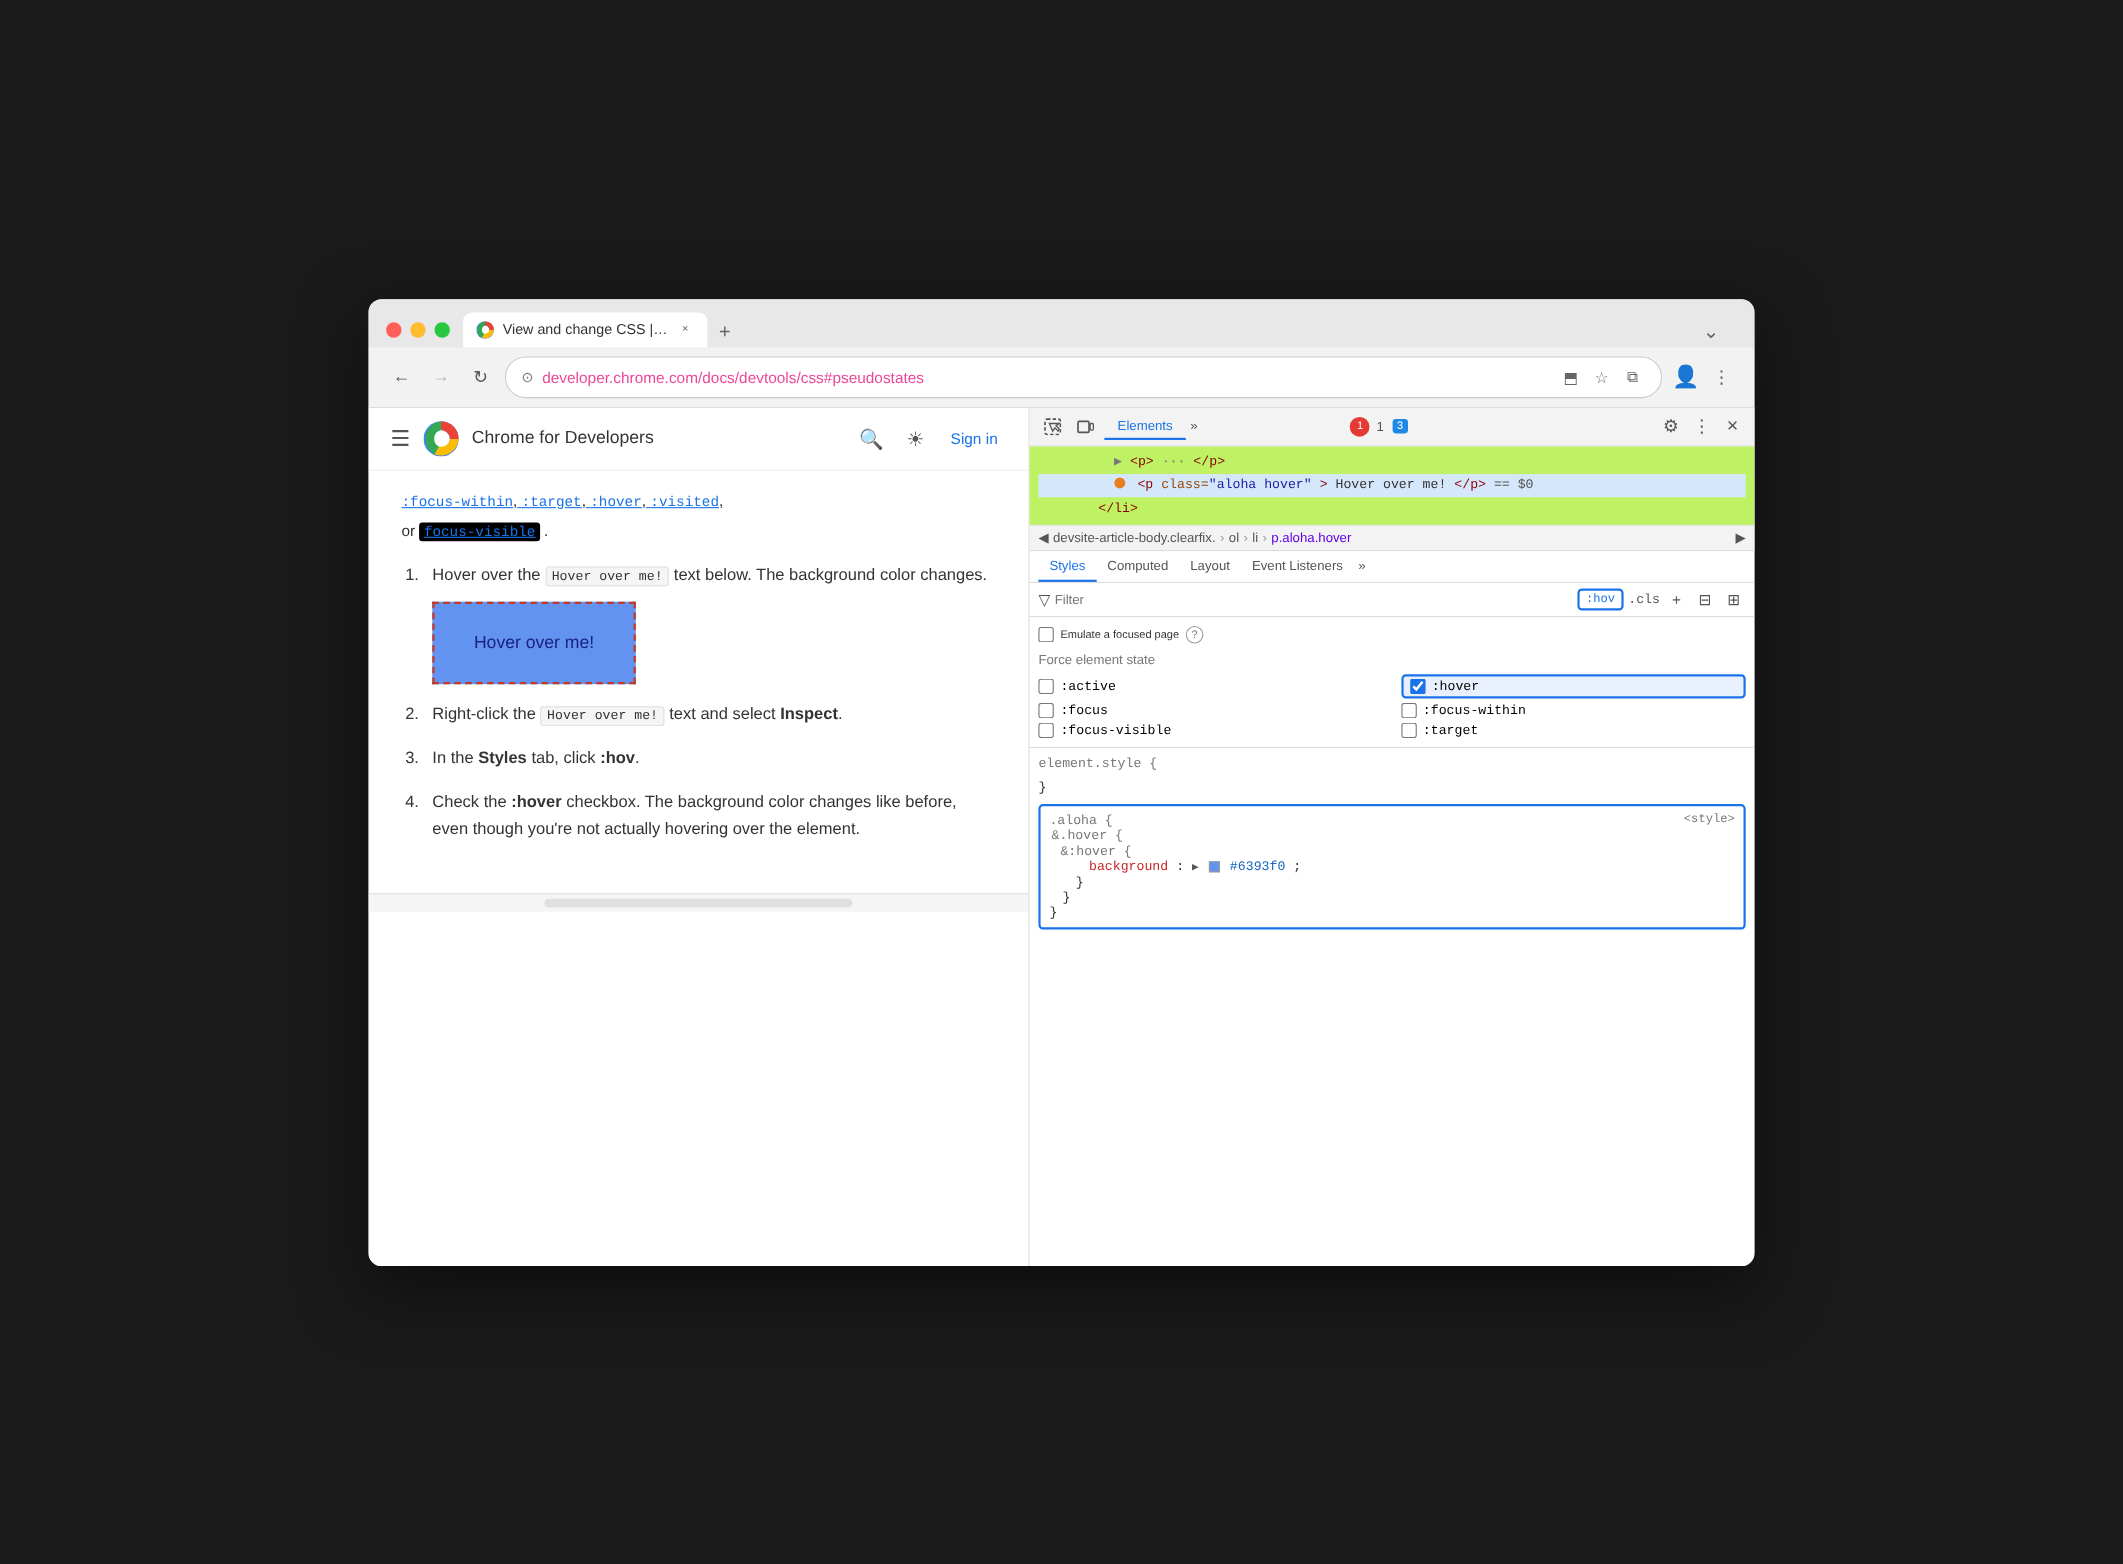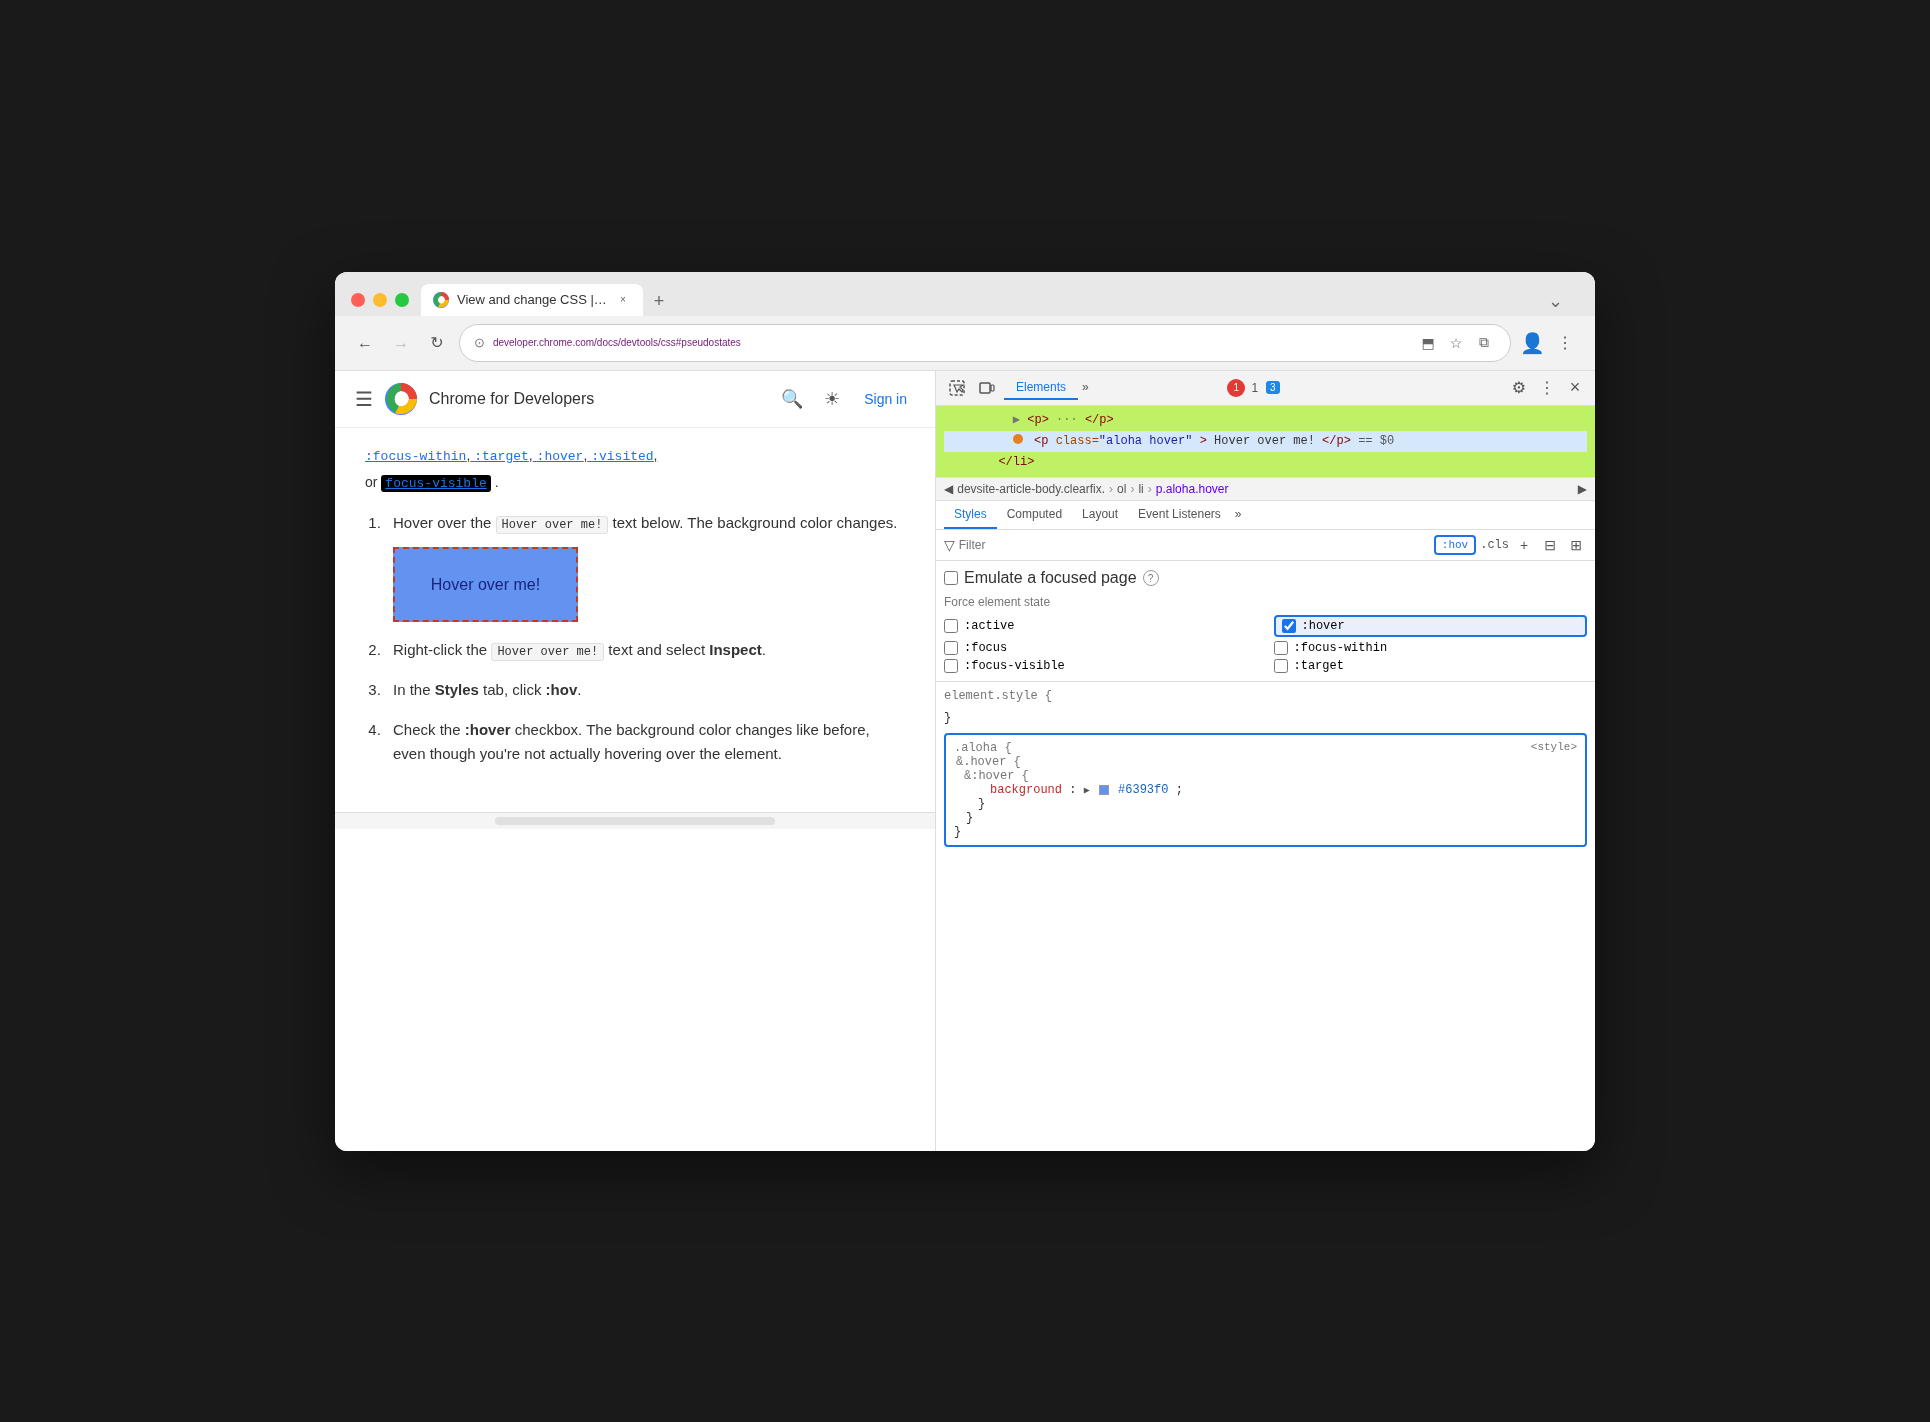--- a/index.html
+++ b/index.html
@@ -118,21 +118,21 @@
       background: #fff;
       border: 1px solid #ccc;
       border-radius: 20px;
       padding: 6px 14px;
       display: flex;
       align-items: center;
       gap: 8px;
       font-size: 14px;
     }
     .address-icon { color: #777; font-size: 13px; }
-    .address-text { flex: 1; color: #701a75; font-size: 10px; }
+    .address-text { flex: 1; color: #ec4899; font-size: 14px; }
     .address-actions { display: flex; gap: 4px; }
     .addr-act-btn {
       width: 24px;
       height: 24px;
       display: flex;
       align-items: center;
       justify-content: center;
       color: #666;
       font-size: 14px;
       cursor: pointer;
@@ -465,21 +465,21 @@
       padding: 8px;
       border-bottom: 1px solid #ddd;
     }
     .force-state-header {
       display: flex;
       align-items: center;
       gap: 6px;
       margin-bottom: 8px;
     }
     .focus-page-label {
-      font-size: 16px;
+      font-size: 10px;
       color: #333;
     }
     .info-circle {
       color: #777;
       font-size: 14px;
       cursor: pointer;
     }
     .focus-page-checkbox {
       width: 14px;
       height: 14px;

